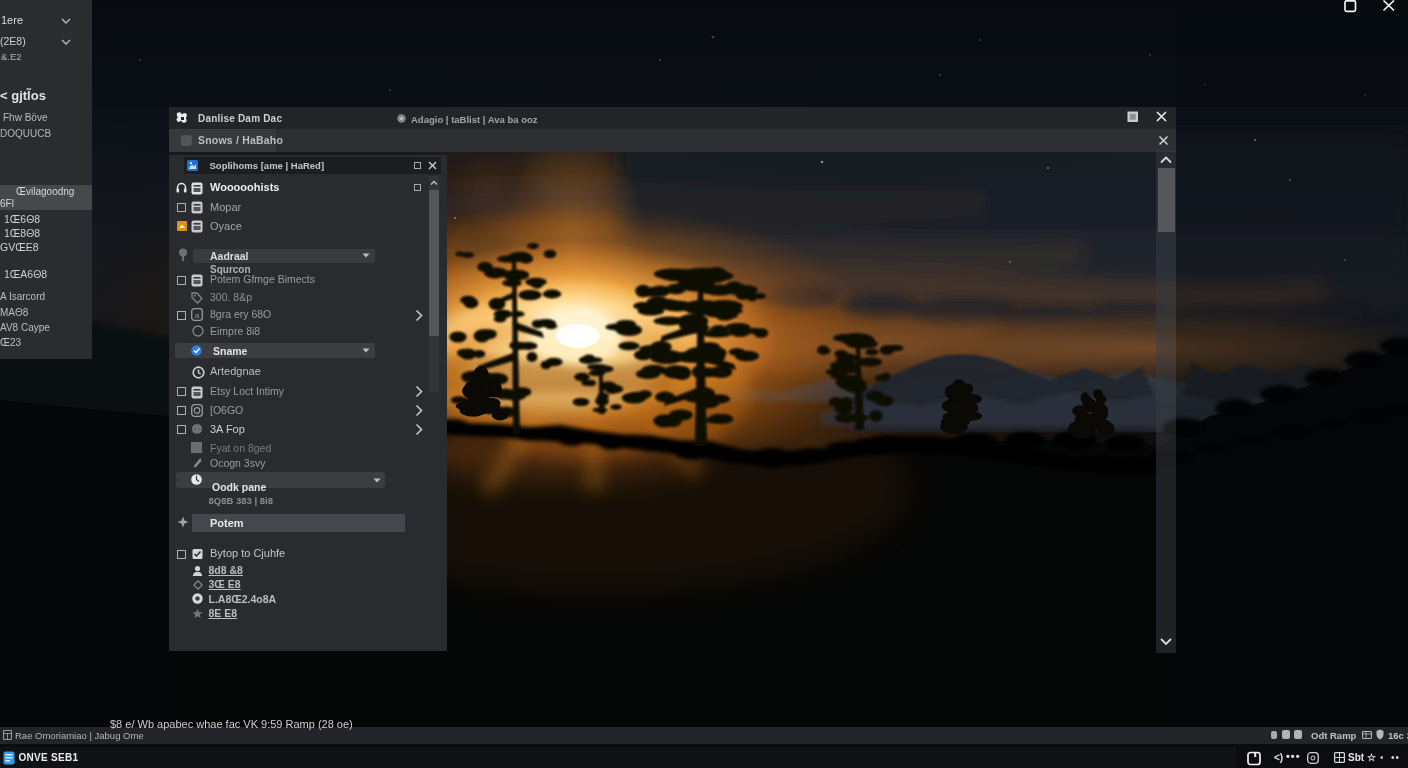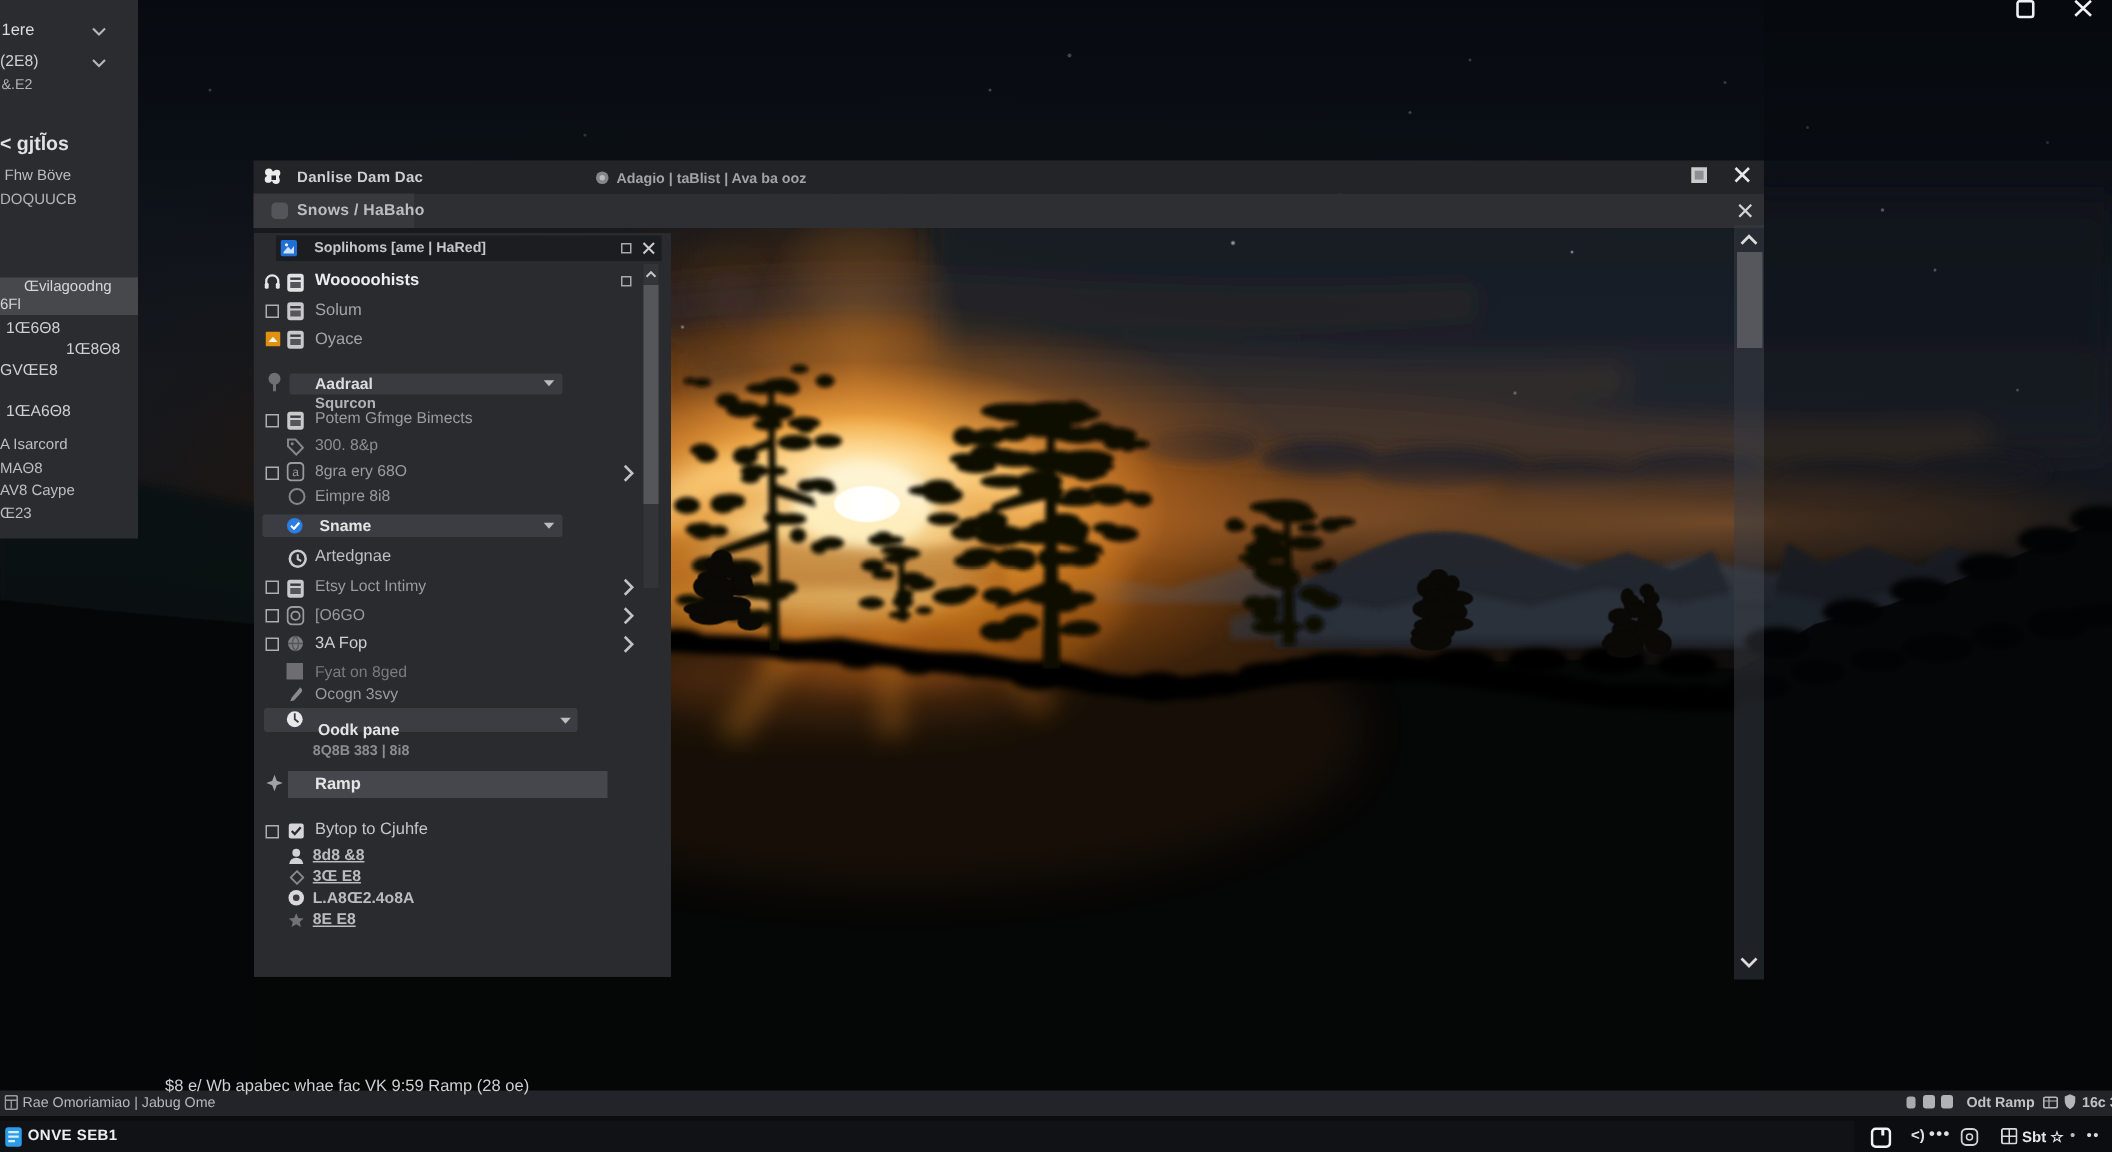--- a/index.html
+++ b/index.html
@@ -503,21 +503,21 @@
 <div class="abs" style="left:0;top:185px;width:92px;height:25px;background:#47484c;"></div>
 <div class="abs" style="left:0px;top:186px;font-size:10px;color:#d6d6d8;padding-left:16px;">Œvilagoodng</div>
 <div class="abs" style="left:0px;top:198px;font-size:10px;color:#d6d6d8;">6Fl</div>
 <div class="abs" style="left:1px;top:14px;font-size:11px;color:#dcdcdc;font-weight:normal;white-space:nowrap;">1ere</div>
 <div class="abs" style="left:0px;top:35px;font-size:10.5px;color:#cfcfd2;font-weight:normal;white-space:nowrap;">(2E8)</div>
 <div class="abs" style="left:1px;top:51px;font-size:9.5px;color:#b2b2b4;font-weight:normal;white-space:nowrap;">&amp;.E2</div>
 <div class="abs" style="left:0px;top:88px;font-size:13px;color:#e2e2e4;font-weight:bold;white-space:nowrap;">&lt; gjtl̃os</div>
 <div class="abs" style="left:3px;top:112px;font-size:10px;color:#bcbcbe;font-weight:normal;white-space:nowrap;">Fhw Böve</div>
 <div class="abs" style="left:0px;top:128px;font-size:10px;color:#b4b4b6;font-weight:normal;white-space:nowrap;">DOQUUCB</div>
 <div class="abs" style="left:4px;top:213px;font-size:10.5px;color:#cfcfd2;font-weight:normal;white-space:nowrap;">1Œ6Θ8</div>
-<div class="abs" style="left:4px;top:227px;font-size:10.5px;color:#cfcfd2;font-weight:normal;white-space:nowrap;margin-left:40px;">1Œ8Θ8</div>
+<div class="abs" style="left:4px;top:227px;font-size:10.5px;color:#cfcfd2;font-weight:normal;white-space:nowrap;">1Œ8Θ8</div>
 <div class="abs" style="left:0px;top:241px;font-size:10.5px;color:#cfcfd2;font-weight:normal;white-space:nowrap;">GVŒE8</div>
 <div class="abs" style="left:4px;top:268px;font-size:10.5px;color:#cfcfd2;font-weight:normal;white-space:nowrap;">1ŒA6Θ8</div>
 <div class="abs" style="left:0px;top:291px;font-size:10px;color:#bebec0;font-weight:normal;white-space:nowrap;">A Isarcord</div>
 <div class="abs" style="left:0px;top:307px;font-size:10px;color:#bebec0;font-weight:normal;white-space:nowrap;">MAΘ8</div>
 <div class="abs" style="left:0px;top:322px;font-size:10px;color:#bebec0;font-weight:normal;white-space:nowrap;">AV8 Caype</div>
 <div class="abs" style="left:0px;top:337px;font-size:10px;color:#bebec0;font-weight:normal;white-space:nowrap;">Œ23</div>
 <svg class="abs" style="left:60px;top:17px" width="12" height="8">
         <path d="M2,2 L6,6 L10,2" stroke="#b8b8b8" stroke-width="1.4" fill="none"></path>
       </svg>
 <svg class="abs" style="left:60px;top:38px" width="12" height="8">
@@ -591,21 +591,21 @@
       <rect x="2.5" y="6" width="7" height="4" fill="#55565a"></rect>
     </svg>
 <div class="abs" style="left:210px;top:181px;font-size:11px;font-weight:bold;color:#ededef;">Wooooohists</div>
 <div class="abs" style="left:413.5px;top:184px;width:7px;height:7px;border:1.3px solid #a8a8ac;"></div>
 <div class="abs" style="left:176.5px;top:203px;width:9px;height:9px;border:1.2px solid #aeaeb2;background:transparent;"></div>
 <svg class="abs" style="left:191px;top:201px" width="12" height="13" viewBox="0 0 12 13">
       <rect x="0.5" y="0.5" width="11" height="12" rx="2" fill="#c9c9cb"></rect>
       <rect x="2.5" y="3" width="7" height="1.6" fill="#3a3b3f"></rect>
       <rect x="2.5" y="6" width="7" height="4" fill="#55565a"></rect>
     </svg>
-<div class="abs" style="left:210px;top:200.5px;font-size:11px;color:#a4a4a8;">Solum</div>
+<div class="abs" style="left:210px;top:200.5px;font-size:11px;color:#a4a4a8;">Mopar</div>
 <svg class="abs" style="left:176.5px;top:220.5px" width="10" height="10" viewBox="0 0 10 10">
       <rect width="10" height="10" rx="1" fill="#e09012"></rect>
       <path d="M2,7 L5,3.5 L8,7 Z" fill="#fff" opacity="0.9"></path>
     </svg>
 <svg class="abs" style="left:191px;top:220px" width="12" height="13" viewBox="0 0 12 13">
       <rect x="0.5" y="0.5" width="11" height="12" rx="2" fill="#c9c9cb"></rect>
       <rect x="2.5" y="3" width="7" height="1.6" fill="#3a3b3f"></rect>
       <rect x="2.5" y="6" width="7" height="4" fill="#55565a"></rect>
     </svg>
 <div class="abs" style="left:210px;top:219.5px;font-size:11px;color:#a4a4a8;">Oyace</div>
@@ -699,21 +699,21 @@
     </svg>
 <div class="abs" style="left:212px;top:481px;font-size:10.5px;font-weight:bold;color:#e4e4e6;">Oodk pane</div>
 <svg class="abs" style="left:372px;top:476.5px" width="10" height="8" viewBox="0 0 10 8">
       <path d="M1.5,1.5 L5,5.5 L8.5,1.5" fill="#bdbdbf"></path>
     </svg>
 <div class="abs" style="left:208.5px;top:494.5px;font-size:9.5px;color:#8d8d91;font-weight:bold;">8Q8B 383 | 8i8</div>
 <div class="abs" style="left:191.5px;top:513.5px;width:213px;height:18px;background:#46474c;"></div>
 <svg class="abs" style="left:177px;top:516px" width="12" height="12" viewBox="0 0 12 12">
       <path d="M6,0.5 L7.5,4.5 L11.5,6 L7.5,7.5 L6,11.5 L4.5,7.5 L0.5,6 L4.5,4.5 Z" fill="#a2a2a6"></path>
     </svg>
-<div class="abs" style="left:210px;top:516.5px;font-size:11px;font-weight:bold;color:#e6e6e8;">Ramp</div>
+<div class="abs" style="left:210px;top:516.5px;font-size:11px;font-weight:bold;color:#e6e6e8;">Potem</div>
 <div class="abs" style="left:176.5px;top:549.5px;width:9px;height:9px;border:1.2px solid #aeaeb2;background:transparent;"></div>
 <svg class="abs" style="left:191.5px;top:547.5px" width="11" height="12" viewBox="0 0 11 12">
       <rect x="0.5" y="1" width="10" height="10" rx="1.5" fill="#d6d6d8"></rect>
       <path d="M2.5,6 L4.5,8 L8.5,3.5" stroke="#2a2b2f" stroke-width="1.5" fill="none"></path>
     </svg>
 <div class="abs" style="left:210px;top:547px;font-size:11px;color:#c6c6c8;">Bytop to Cjuhfe</div>
 <svg class="abs" style="left:191.5px;top:564.5px" width="11" height="12" viewBox="0 0 11 12">
       <circle cx="5.5" cy="3.5" r="2.6" fill="#d2d2d4"></circle>
       <path d="M0.8,11 Q1.5,6.8 5.5,6.8 Q9.5,6.8 10.2,11 Z" fill="#d2d2d4"></path>
     </svg>

